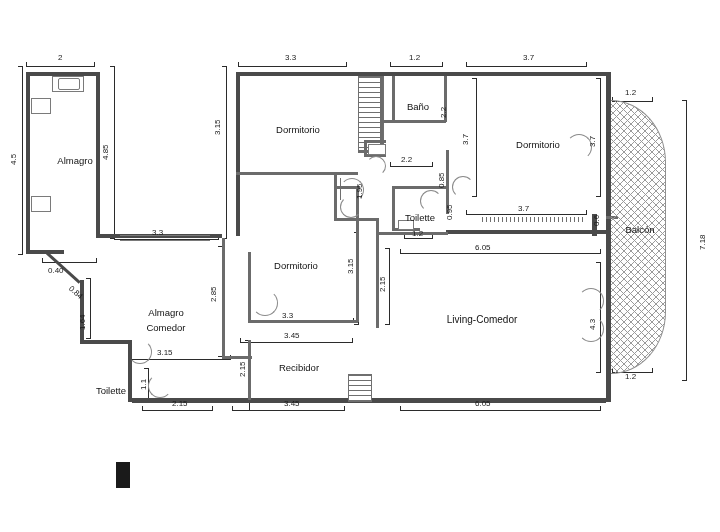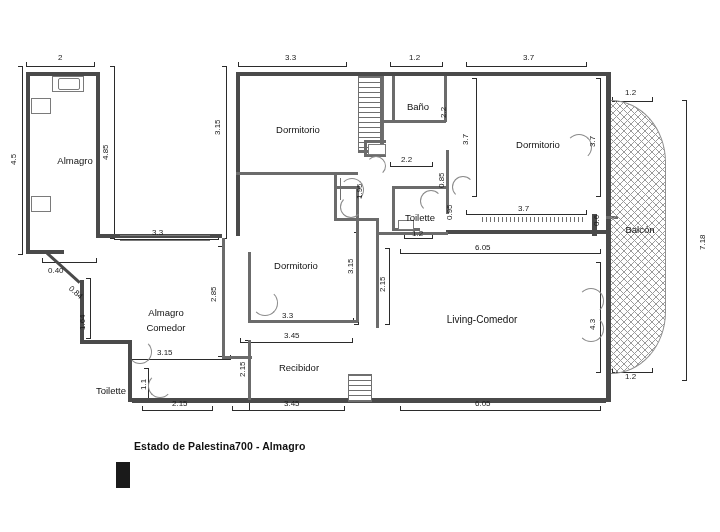--- a/index.html
+++ b/index.html
@@ -336,16 +336,15 @@
   <div class="lbl" style="left:157px;top:348px;">3.15</div>
   <div class="lbl v" style="left:238px;top:377px;transform:rotate(-90deg);">2.15</div>
   <div class="lbl" style="left:625px;top:372px;">1.2</div>
   <div class="lbl v" style="left:139px;top:390px;transform:rotate(-90deg);">1.1</div>
   <div class="lbl" style="left:172px;top:399px;">2.15</div>
   <div class="lbl" style="left:284px;top:399px;">3.45</div>
   <div class="lbl" style="left:475px;top:399px;">6.05</div>
 
   <div id="caption">
     <div id="cap-blackblock"></div>
-    <div id="cap-title">Estado de Palestina700 - Almagro</div>
   </div>
 
 </div>
 
 </body></html>

